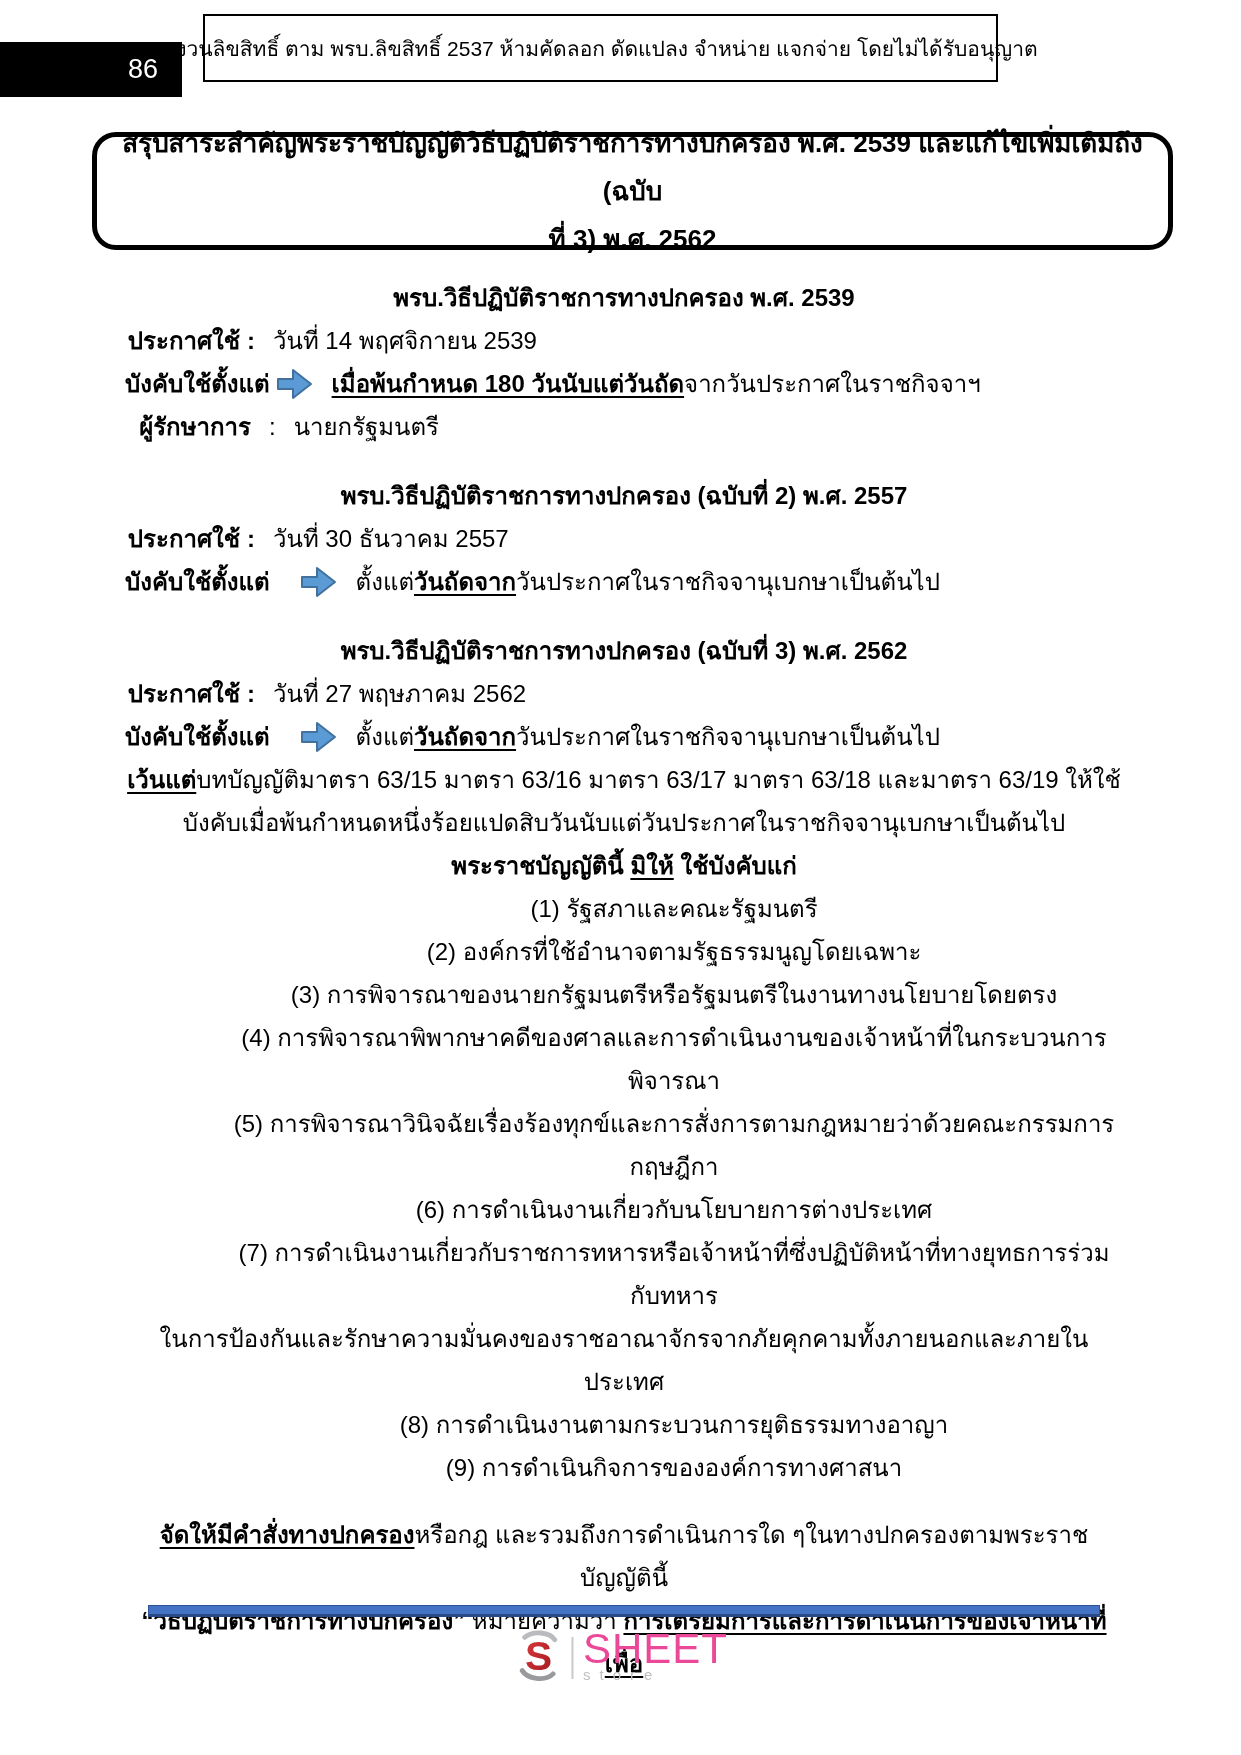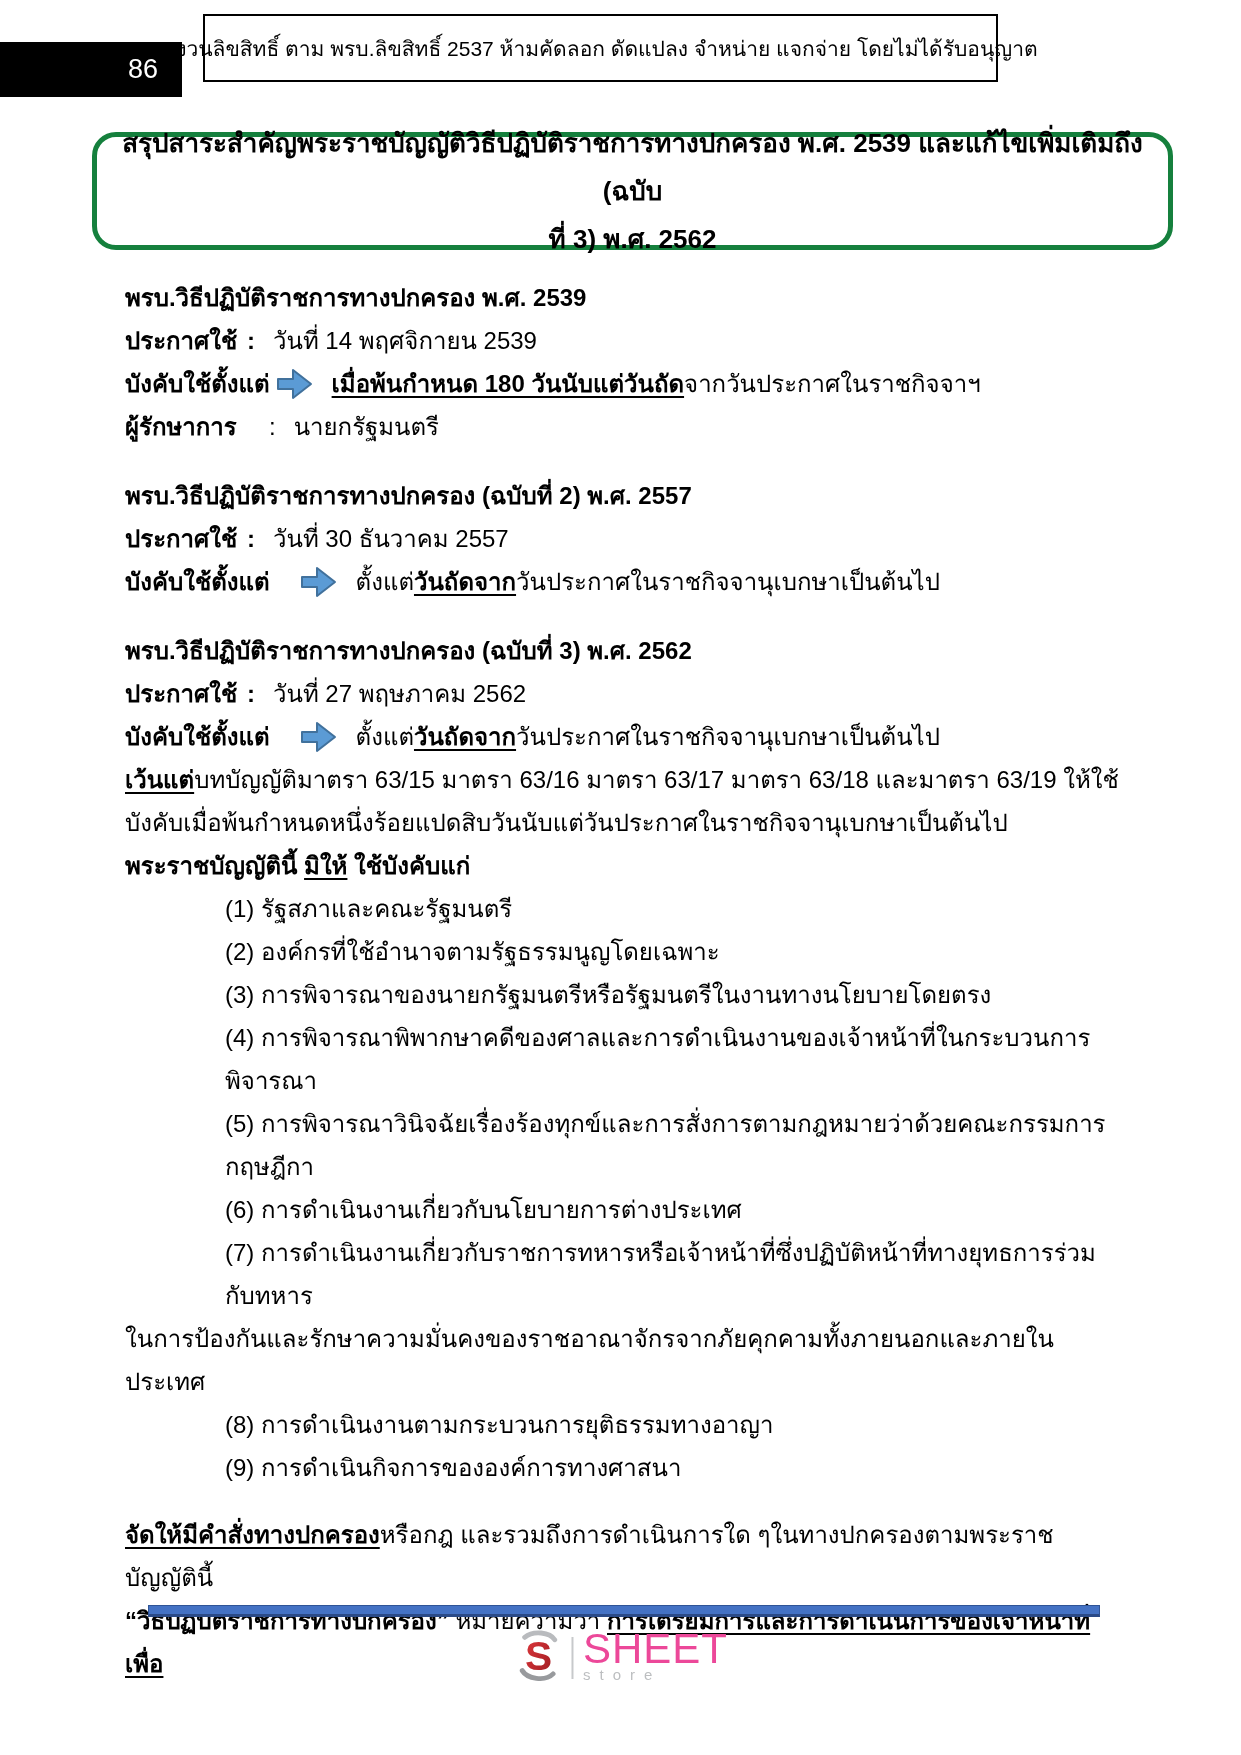--- a/index.html
+++ b/index.html
@@ -21,30 +21,30 @@
   }
   .copyright-box {
     position:absolute; left:203px; top:14px; width:795px; height:68px;
     border:2px solid #000; background:#fff;
     display:flex; align-items:center; justify-content:center;
     font-size:21px; padding:0 16px; white-space:nowrap;
   }
   
   .title-box {
     position:absolute; left:92px; top:132px; width:1081px; height:118px;
-    border:5px solid #15803d; border-radius:24px; background:#fff;
+    border:5px solid #000000; border-radius:24px; background:#fff;
     display:flex; flex-direction:column; align-items:center; justify-content:center;
     font-weight:bold; font-size:26px; line-height:48px; text-align:center;
   }
   
   .content {
     position:absolute; left:125px; top:276px; width:998px;
     font-size:24px; line-height:43px;
   }
-  .tline { line-height:43px; }
+  .tline { line-height:43px;text-align:center; }
   .b  { font-weight:bold; }
   .bu { font-weight:bold; text-decoration:underline; text-decoration-thickness:2px; text-underline-offset:4px; }
   .act { margin-bottom:26px; }
   .act-heading { font-weight:bold; }
   .row { display:flex; align-items:center; }
   .lab { font-weight:bold; display:inline-block; min-width:118px; }
   .lab-wide { min-width:140px; }
   .colon-b { font-weight:bold; margin:0 18px 0 4px; }
   .colon-r { margin:0 18px 0 4px; }
   .arrow-wrap { display:inline-flex; align-items:center; margin:0 18px 0 6px; }

